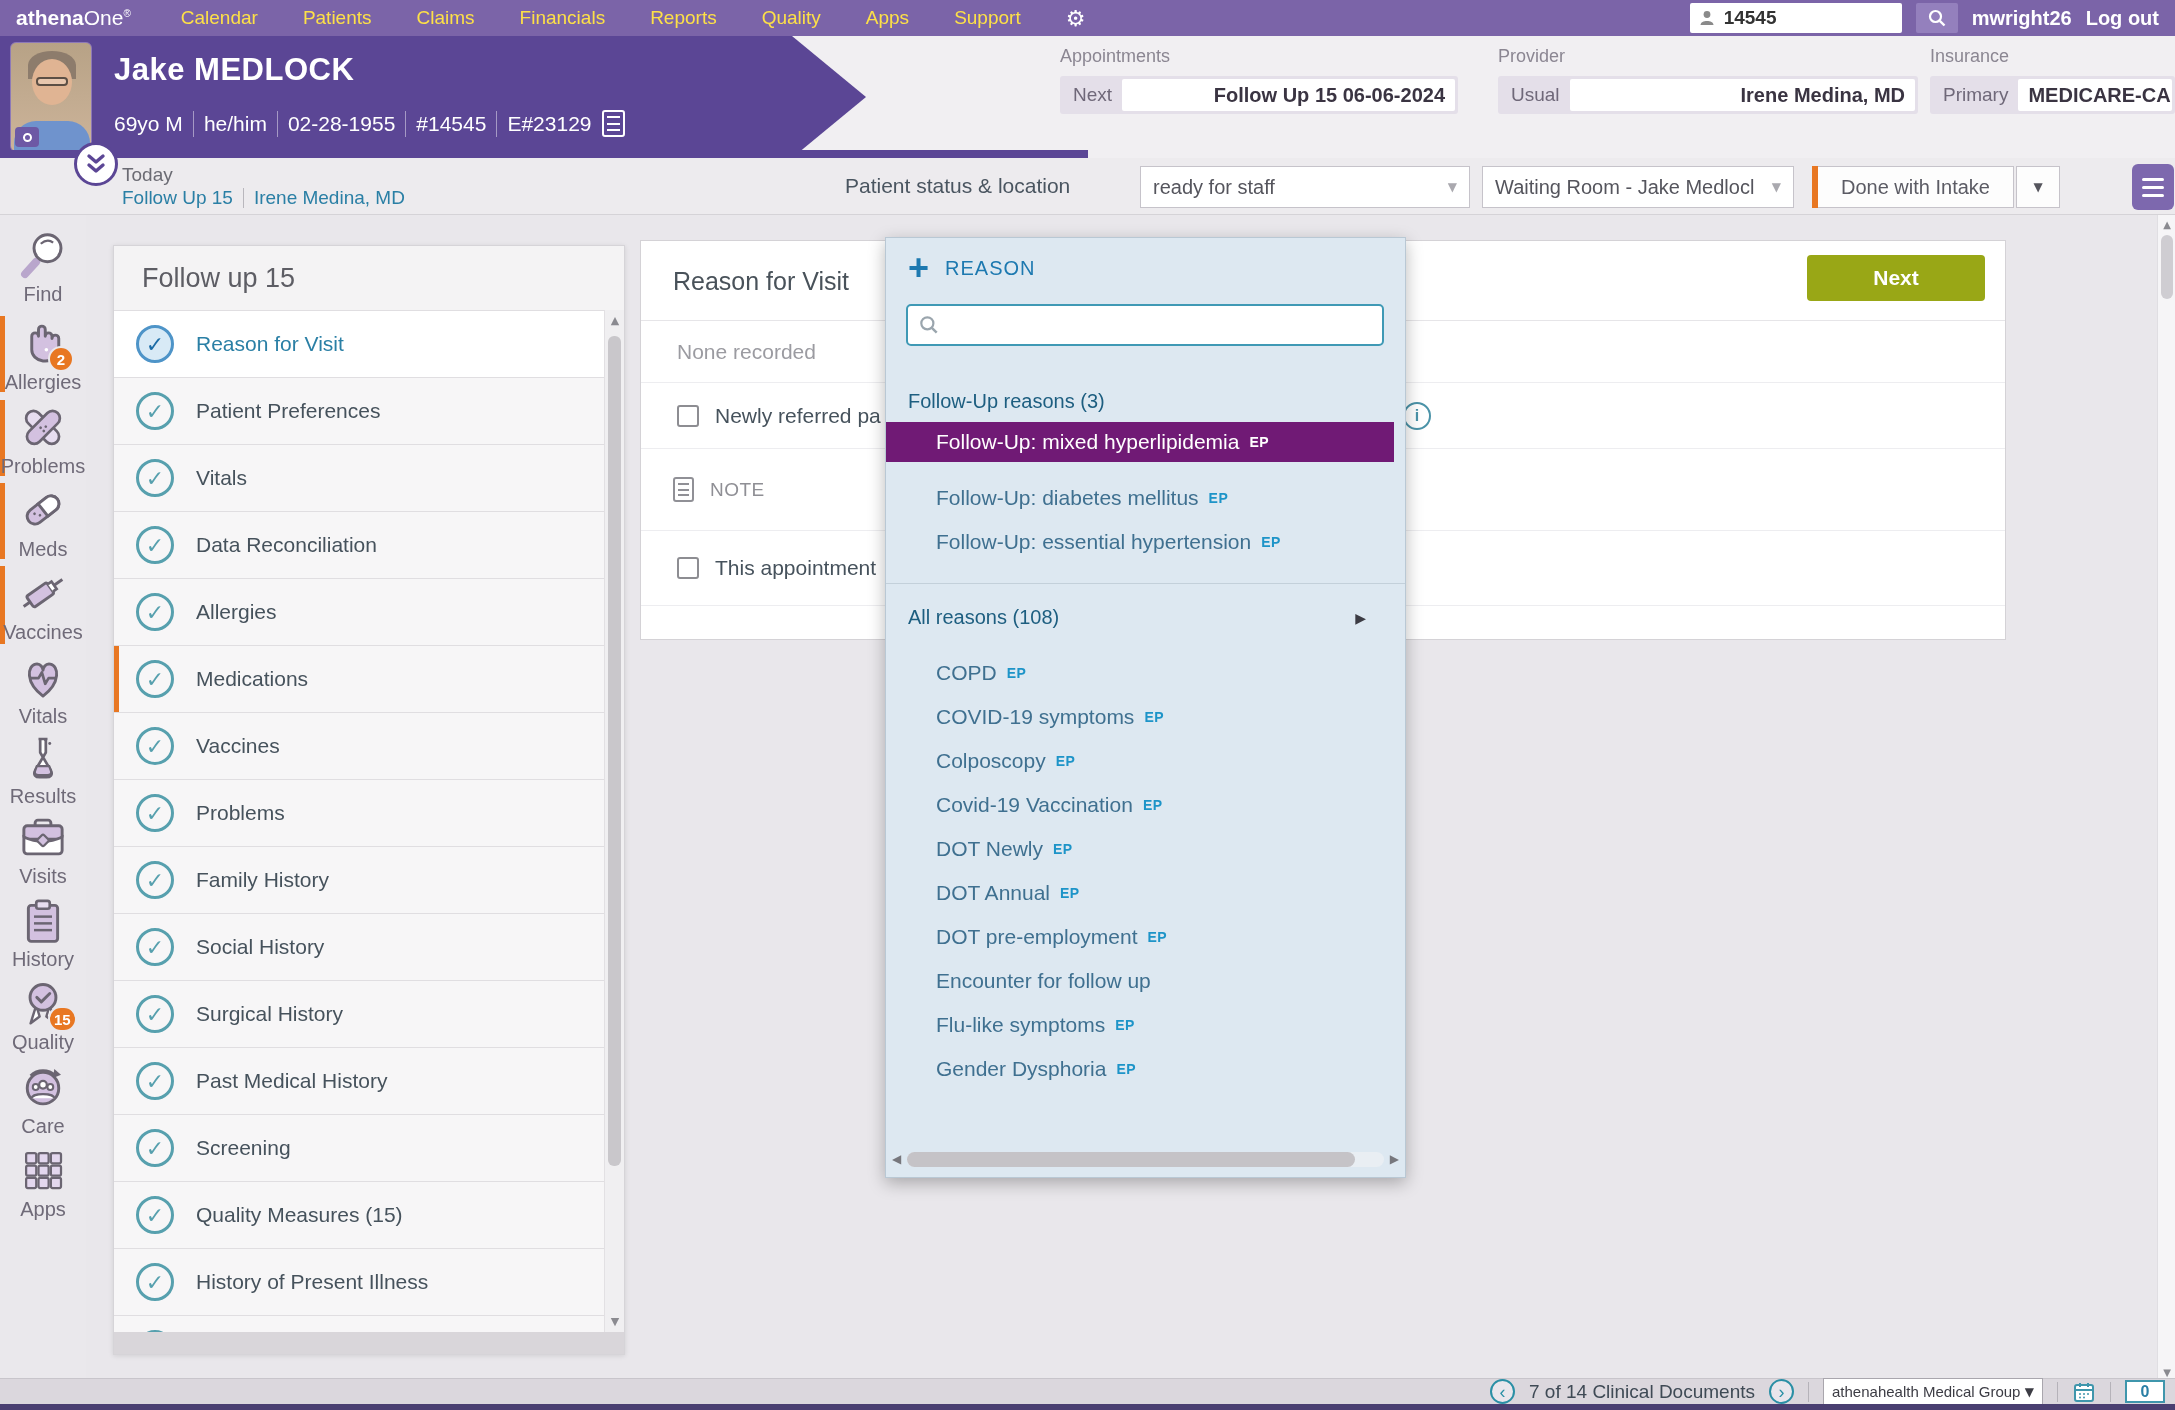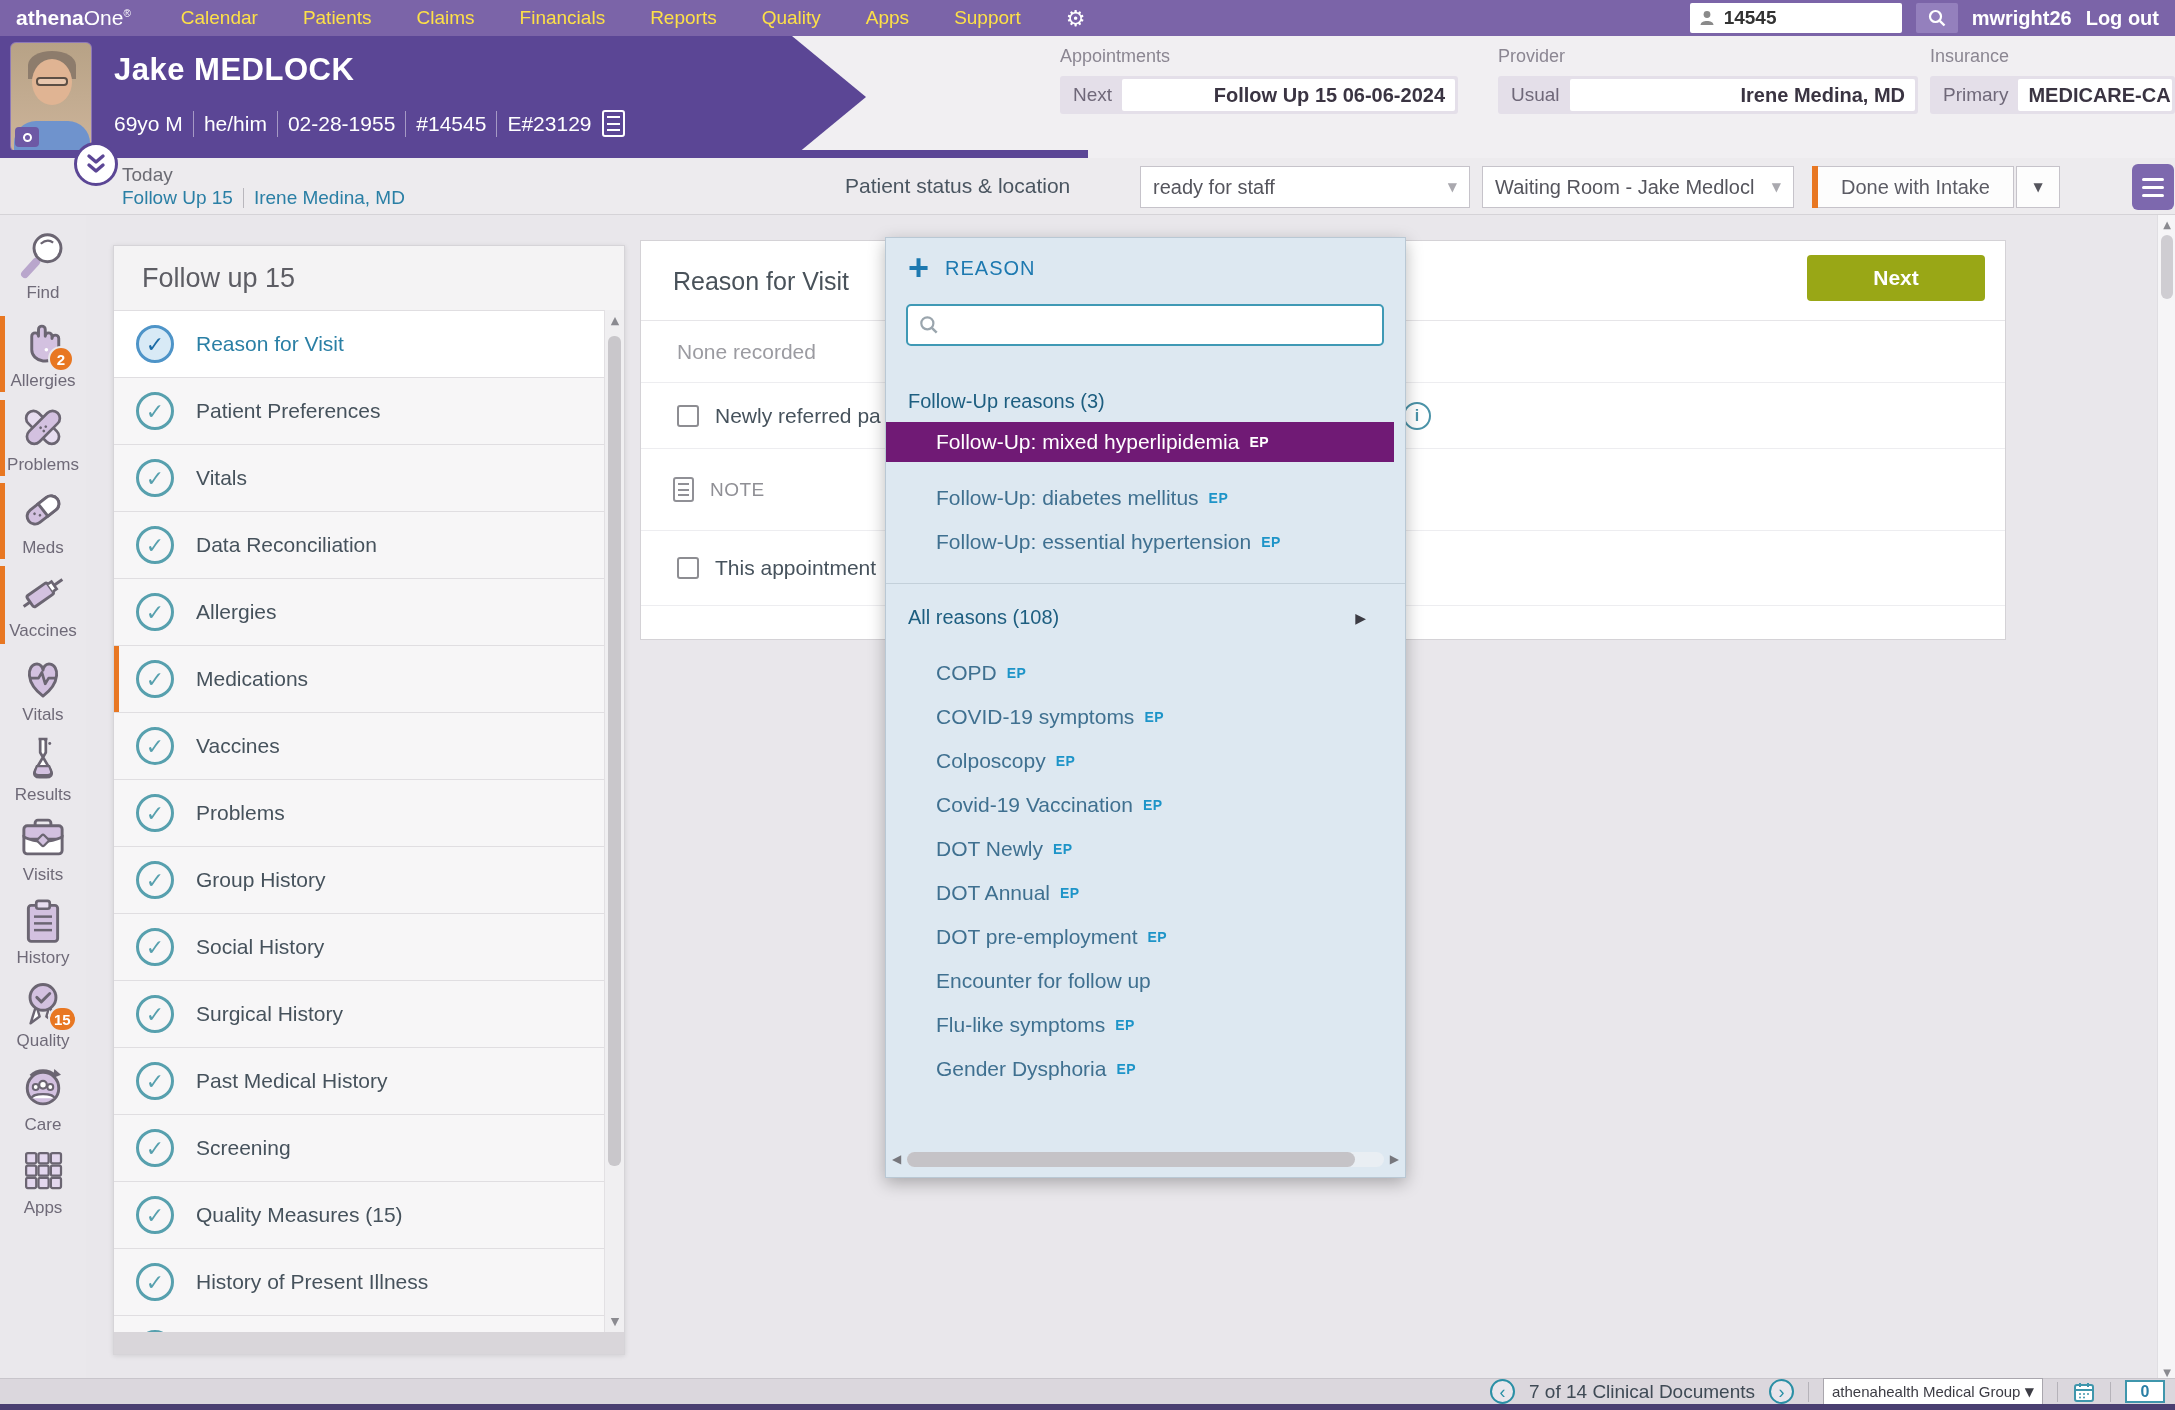--- a/index.html
+++ b/index.html
@@ -74,21 +74,21 @@
   .done-group { position:absolute; left:1812px; top:8px; height:42px; display:flex; }
   .done-accent { width:6px; background:#e87722; }
   .done-btn { width:196px; background:#fdfdfd; border:1px solid #c6c3ca; border-left:0; display:flex; align-items:center; justify-content:center; font-size:20px; color:#5b5b64; cursor:pointer; }
   .done-caret { width:44px; margin-left:2px; background:#fdfdfd; border:1px solid #c6c3ca; display:flex; align-items:center; justify-content:center; font-size:12px; color:#55555d; cursor:pointer; font-family:"DejaVu Sans", sans-serif; }
   .burger { position:absolute; left:2132px; top:6px; width:42px; height:46px; background:#7d68ae; border-radius:6px;
     display:flex; flex-direction:column; align-items:center; justify-content:center; gap:5px; cursor:pointer; }
   .burger i { display:block; width:22px; height:3px; background:#fff; border-radius:2px; }
   
   .rail { position:absolute; left:0; top:215px; width:86px; bottom:28px; background:#eae8ec; z-index:6; }
   .rail-item { position:absolute; left:0; width:86px; display:flex; flex-direction:column; align-items:center; cursor:pointer; }
-  .rail-item .lbl { font-size:17px; color:#6f6a78; margin-top:1px; }
+  .rail-item .lbl { font-size:20px; color:#6f6a78; margin-top:1px; }
   .rail-badge { position:absolute; top:30px; left:48px; min-width:26px; height:26px; padding:0 4px; border-radius:13px;
     background:#e87722; color:#fff; font-size:15px; font-weight:700; display:flex; align-items:center; justify-content:center; border:2px solid #eae8ec; }
   .rail-flag { position:absolute; left:0; width:5px; background:#e87722; }
   
   .checklist { position:absolute; left:113px; top:245px; width:512px; height:1110px; background:#f7f6f7;
     border:1px solid #d6d4d8; box-shadow:0 1px 5px rgba(0,0,0,.10); overflow:hidden; z-index:7; }
   .cl-header { height:64px; display:flex; align-items:center; padding-left:28px; font-size:27px; color:#5d5d64; background:#f4f3f4; }
   .cl-row { height:67px; border-top:1px solid #e0dee1; display:flex; align-items:center; gap:22px; padding-left:22px; padding-right:34px; position:relative; cursor:pointer; }
   .ck { width:38px; height:38px; flex-shrink:0; border:3px solid #57a0ae; border-radius:50%;
     display:flex; align-items:center; justify-content:center; color:#57a0ae; font-size:22px; font-family:"DejaVu Sans", sans-serif; }
@@ -445,21 +445,21 @@
   <div class="cl-row">
     <span class="ck">✓</span>
       <span class="lbl">Vaccines</span>
   </div>
   <div class="cl-row">
     <span class="ck">✓</span>
       <span class="lbl">Problems</span>
   </div>
   <div class="cl-row">
     <span class="ck">✓</span>
-      <span class="lbl">Group History</span>
+      <span class="lbl">Family History</span>
   </div>
   <div class="cl-row">
     <span class="ck">✓</span>
       <span class="lbl">Social History</span>
   </div>
   <div class="cl-row">
     <span class="ck">✓</span>
       <span class="lbl">Surgical History</span>
   </div>
   <div class="cl-row">

